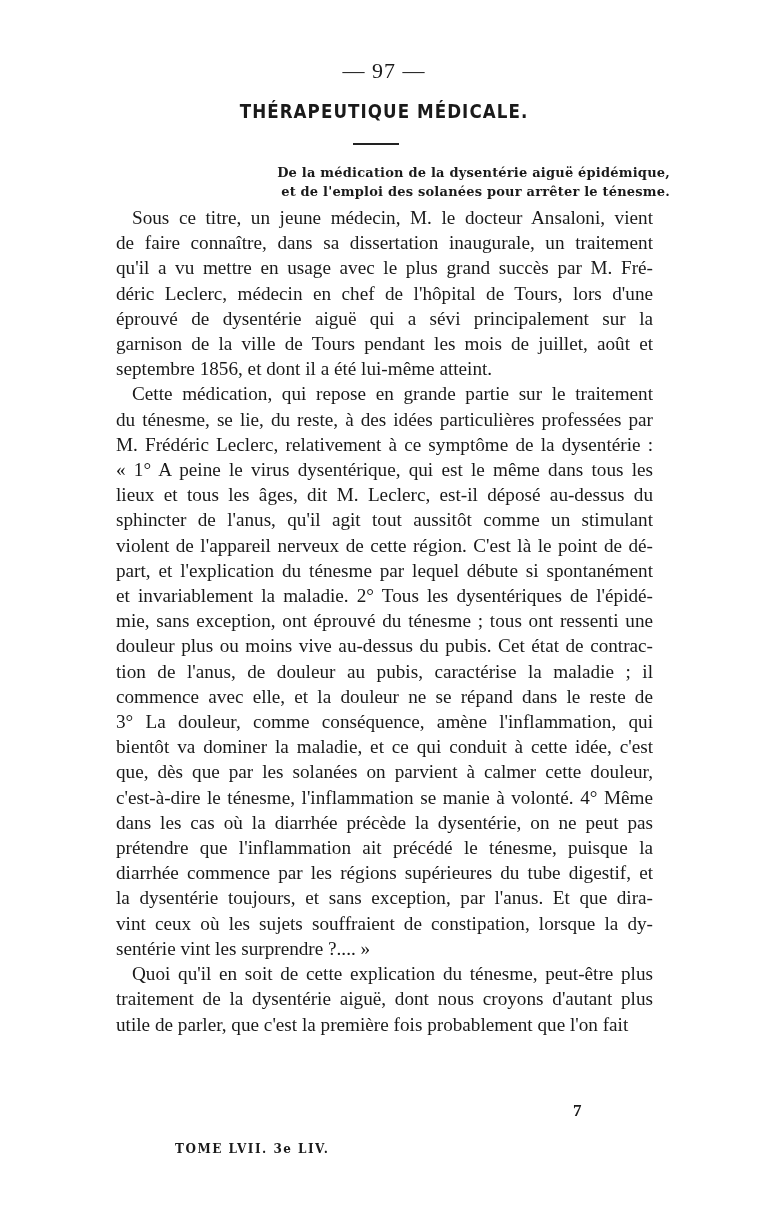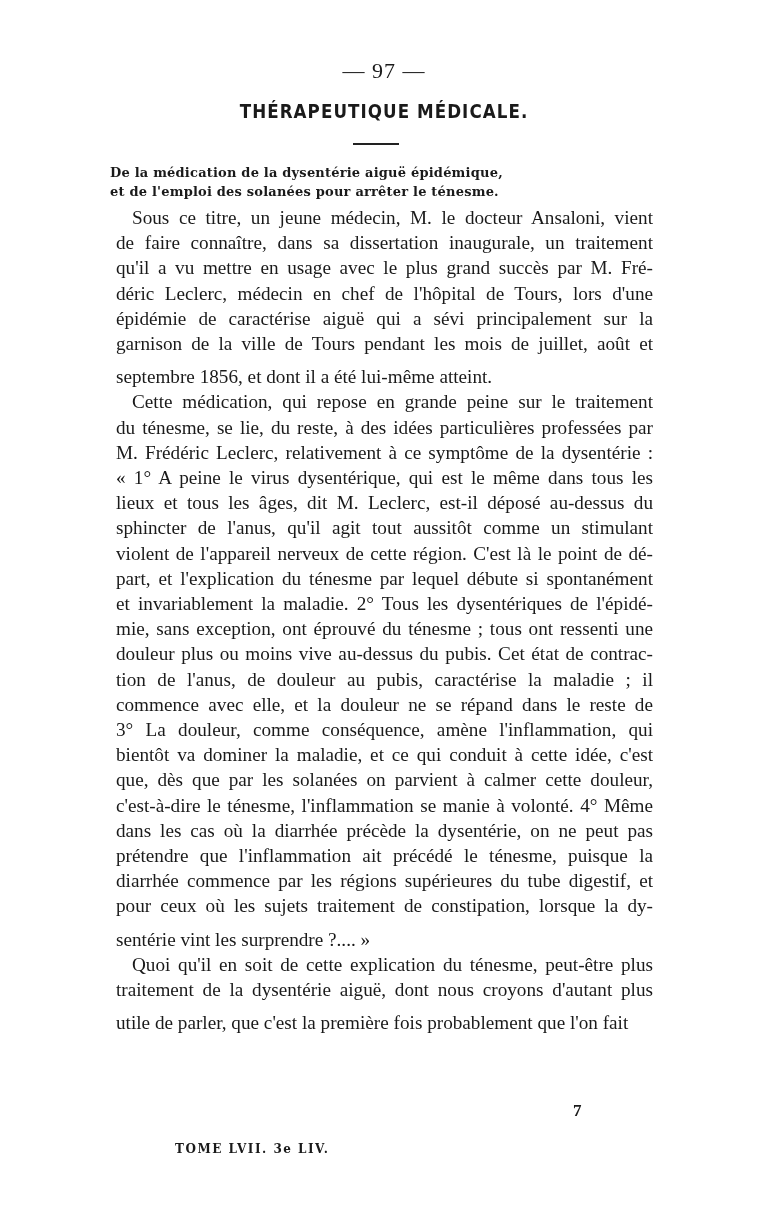--- a/index.html
+++ b/index.html
@@ -5,27 +5,27 @@
   html, body { margin: 0; padding: 0; background: #ffffff; }
   body { width: 768px; height: 1211px; position: relative; overflow: hidden;
          font-family: "Liberation Serif", "DejaVu Serif", serif; color: #1a1a1a; }
   .page { position: absolute; left: 0; top: 0; width: 764px; height: 1211px; }
   .folio { position: absolute; top: 58px; left: 0; width: 768px; text-align: center;
            font-size: 22px; letter-spacing: 1px; }
   .section-title { position: absolute; top: 100px; left: 0; width: 768px; text-align: center;
            font-family: "DejaVu Sans", "Liberation Sans", sans-serif; font-weight: bold;
            font-size: 19px; letter-spacing: 1.2px; transform: scaleX(0.88); }
   .rule { position: absolute; top: 143px; left: 353px; width: 46px; height: 2px; background: #222; }
-  .subtitle { position: absolute; top: 163px; left: 110px; width: 560px; text-align: left;
+  .subtitle { position: absolute; top: 163px; left: 110px; width: 560px; text-align: right;
            font-family: "DejaVu Serif", serif; font-weight: bold; font-size: 13px; line-height: 19px;
            letter-spacing: 0.2px; }
   .body-text { position: absolute; top: 205px; left: 116px; width: 537px;
            font-size: 19.2px; line-height: 25.2px; text-align: justify; font-family: Liberation Serif, serif; }
   .line { display: block; white-space: nowrap; text-align-last: justify; text-align: justify; }
-  .line.last { text-align-last: left; margin-top: 8px; }
+  .line.last { text-align-last: left; }
   .line.indent { padding-left: 16px; }
   .footer-sig { position: absolute; top: 1142px; left: 175px; font-size: 12px; font-weight: bold;
            letter-spacing: 1.5px; font-family: "DejaVu Serif", serif; }
   .footer-num { position: absolute; top: 1101px; left: 573px; font-size: 17px; font-weight: bold; }
 </style>
 </head>
 <body>
 
 <div class="page">
   <div class="folio">— 97 —</div>
@@ -35,46 +35,47 @@
     <div>De la médication de la dysentérie aiguë épidémique,</div>
     <div>et de l'emploi des solanées pour arrêter le ténesme.</div>
   </div>
 
   <div class="body-text" id="body-text">
       <div>
         <span class="line indent">Sous ce titre, un jeune médecin, M. le docteur Ansaloni, vient</span>
         <span class="line">de faire connaître, dans sa dissertation inaugurale, un traitement</span>
         <span class="line">qu'il a vu mettre en usage avec le plus grand succès par M. Fré-</span>
         <span class="line">déric Leclerc, médecin en chef de l'hôpital de Tours, lors d'une</span>
-        <span class="line">épidémie de caractérise aiguë qui a sévi principalement sur la</span>
+        <span class="line">éprouvé de dysentérie aiguë qui a sévi principalement sur la</span>
         <span class="line">garnison de la ville de Tours pendant les mois de juillet, août et</span>
         <span class="line last">septembre 1856, et dont il a été lui-même atteint.</span>
       </div>
       <div>
-        <span class="line indent">Cette médication, qui repose en grande peine sur le traitement</span>
+        <span class="line indent">Cette médication, qui repose en grande partie sur le traitement</span>
         <span class="line">du ténesme, se lie, du reste, à des idées particulières professées par</span>
         <span class="line">M. Frédéric Leclerc, relativement à ce symptôme de la dysentérie :</span>
         <span class="line">« 1° A peine le virus dysentérique, qui est le même dans tous les</span>
         <span class="line">lieux et tous les âges, dit M. Leclerc, est-il déposé au-dessus du</span>
         <span class="line">sphincter de l'anus, qu'il agit tout aussitôt comme un stimulant</span>
         <span class="line">violent de l'appareil nerveux de cette région. C'est là le point de dé-</span>
         <span class="line">part, et l'explication du ténesme par lequel débute si spontanément</span>
         <span class="line">et invariablement la maladie. 2° Tous les dysentériques de l'épidé-</span>
         <span class="line">mie, sans exception, ont éprouvé du ténesme ; tous ont ressenti une</span>
         <span class="line">douleur plus ou moins vive au-dessus du pubis. Cet état de contrac-</span>
         <span class="line">tion de l'anus, de douleur au pubis, caractérise la maladie ; il</span>
         <span class="line">commence avec elle, et la douleur ne se répand dans le reste de</span>
         <span class="line">3° La douleur, comme conséquence, amène l'inflammation, qui</span>
         <span class="line">bientôt va dominer la maladie, et ce qui conduit à cette idée, c'est</span>
         <span class="line">que, dès que par les solanées on parvient à calmer cette douleur,</span>
         <span class="line">c'est-à-dire le ténesme, l'inflammation se manie à volonté. 4° Même</span>
         <span class="line">dans les cas où la diarrhée précède la dysentérie, on ne peut pas</span>
         <span class="line">prétendre que l'inflammation ait précédé le ténesme, puisque la</span>
         <span class="line">diarrhée commence par les régions supérieures du tube digestif, et</span>
-        <span class="line">pour ceux où les sujets traitement de constipation, lorsque la dy-</span>
+        <span class="line">la dysentérie toujours, et sans exception, par l'anus. Et que dira-</span>
+        <span class="line">vint ceux où les sujets souffraient de constipation, lorsque la dy-</span>
         <span class="line last">sentérie vint les surprendre ?.... »</span>
       </div>
       <div>
         <span class="line indent">Quoi qu'il en soit de cette explication du ténesme, peut-être plus</span>
         <span class="line">traitement de la dysentérie aiguë, dont nous croyons d'autant plus</span>
         <span class="line last">utile de parler, que c'est la première fois probablement que l'on fait</span>
       </div>
     </div>
 
   <div class="footer-sig">TOME LVII. 3e LIV.</div>

